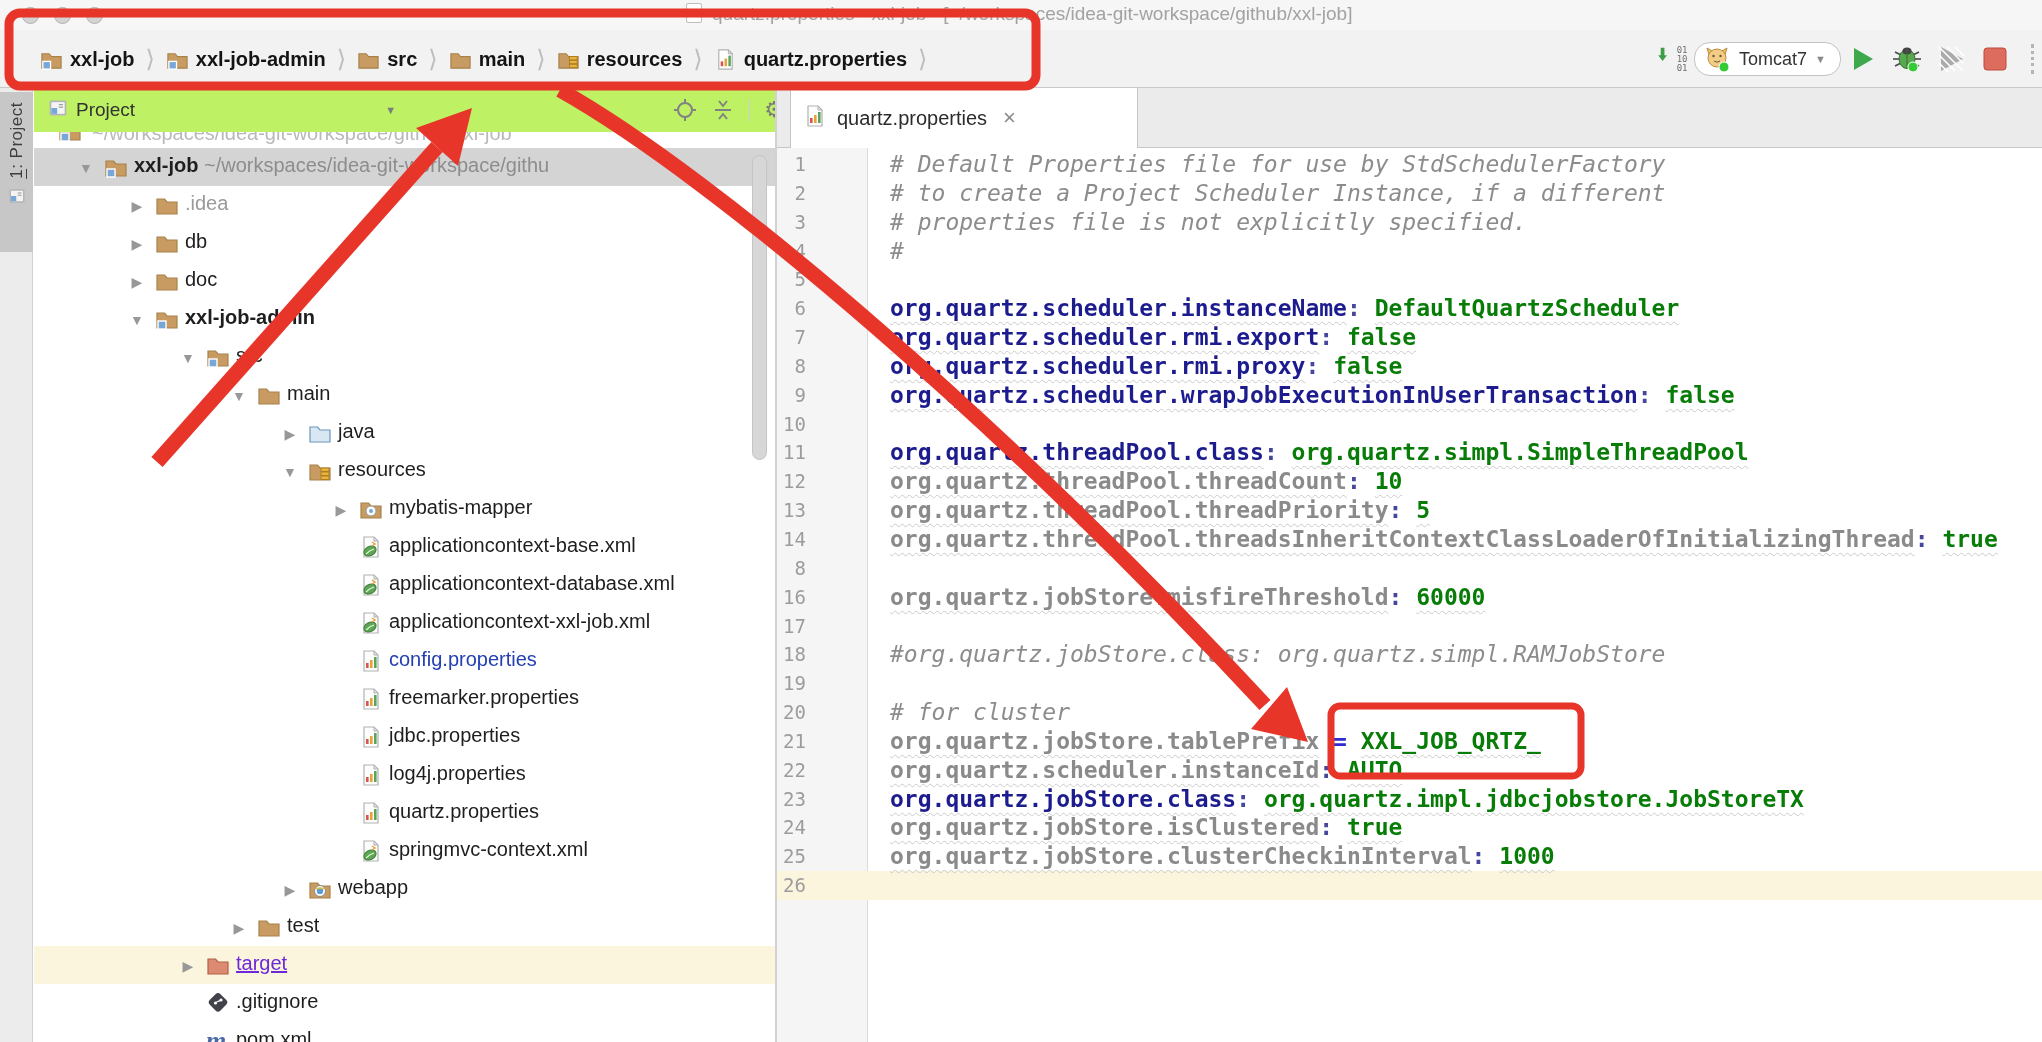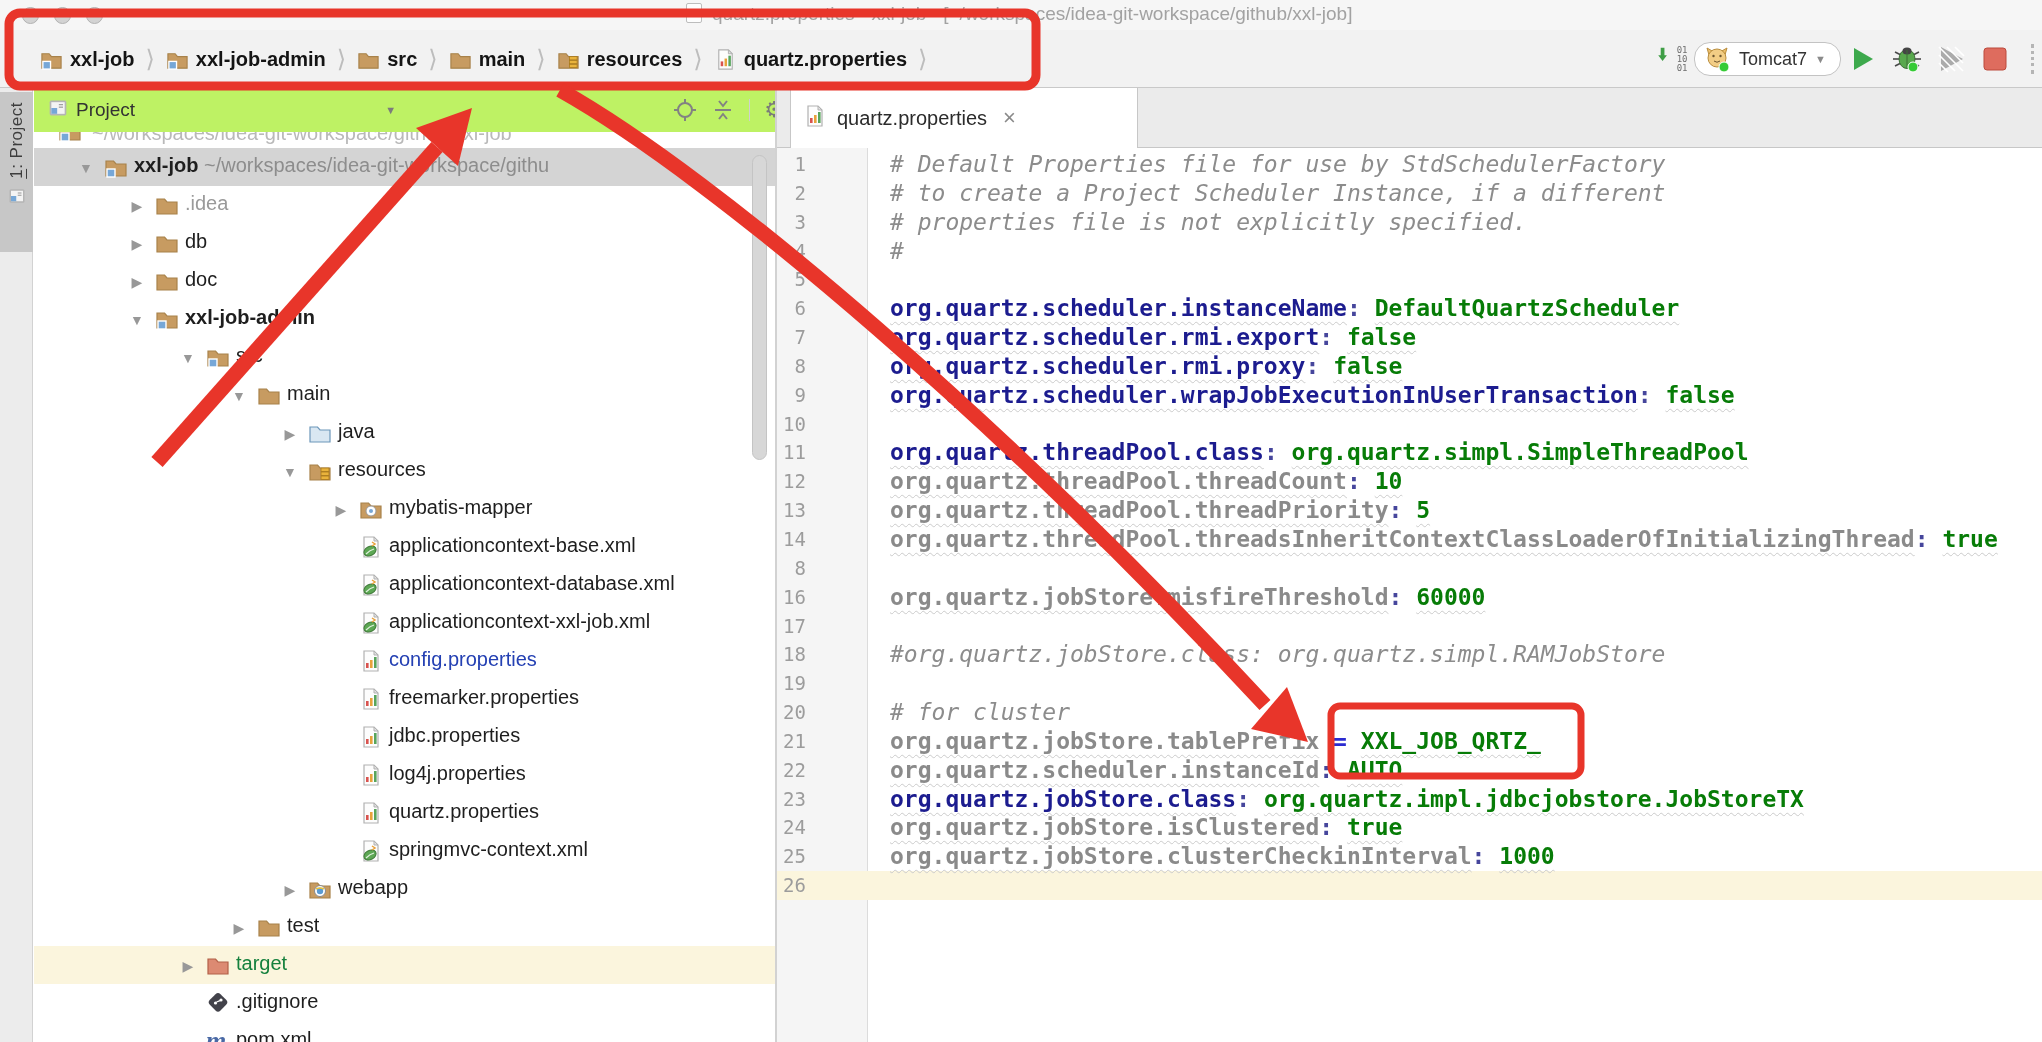--- a/index.html
+++ b/index.html
@@ -455,21 +455,21 @@
           <span class="ticon" style="left:223px"><svg width="24" height="24" viewBox="0 0 24 24">
               <path d="M2 6 h7.5 l2.5 3 H22 v12 H2 z" fill="#c79b61" stroke="#a8824a" stroke-width="1.2"></path>
             </svg></span>
           <span class="tlbl" style="left:253px;">test</span>
         </div>
         <div class="trow cream">
           <span class="arr" style="left:146px">▶</span>
           <span class="ticon" style="left:172px"><svg width="24" height="24" viewBox="0 0 24 24">
               <path d="M2 6 h7.5 l2.5 3 H22 v12 H2 z" fill="#dc8a72" stroke="#b26048" stroke-width="1.2"></path>
             </svg></span>
-          <span class="tlbl" style="left:202px;color:#15803d;">target</span>
+          <span class="tlbl" style="left:202px;color:#6d28d9;text-decoration:underline;">target</span>
         </div>
         <div class="trow">
           <span class="ticon" style="left:172px"><svg width="24" height="24" viewBox="0 0 24 24">
               <rect x="4" y="4" width="15" height="15" rx="3.5" fill="#42424a" transform="rotate(45 12 12)"></rect>
               <circle cx="9.5" cy="12" r="1.6" fill="#ffffff"></circle>
               <circle cx="15" cy="9" r="1.6" fill="#ffffff"></circle>
               <line x1="10.5" y1="11" x2="14" y2="9.6" stroke="#ffffff" stroke-width="1.2"></line>
             </svg></span>
           <span class="tlbl" style="left:202px;">.gitignore</span>
         </div>

